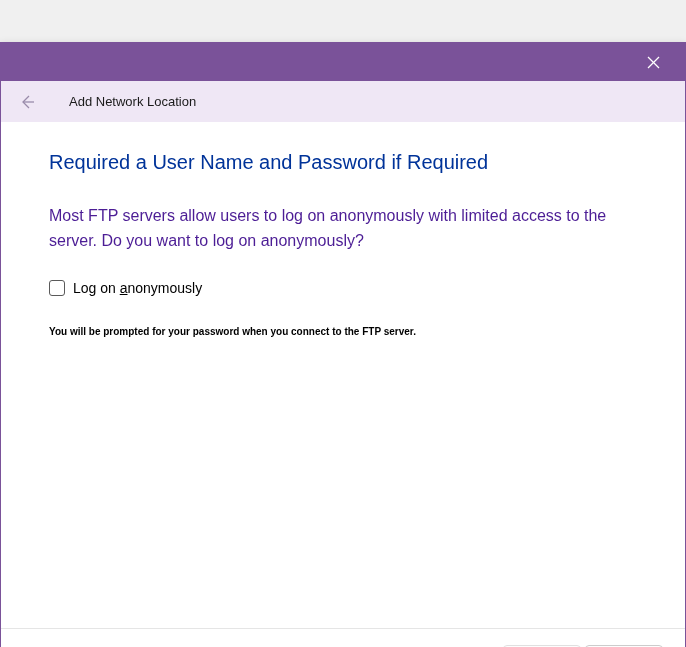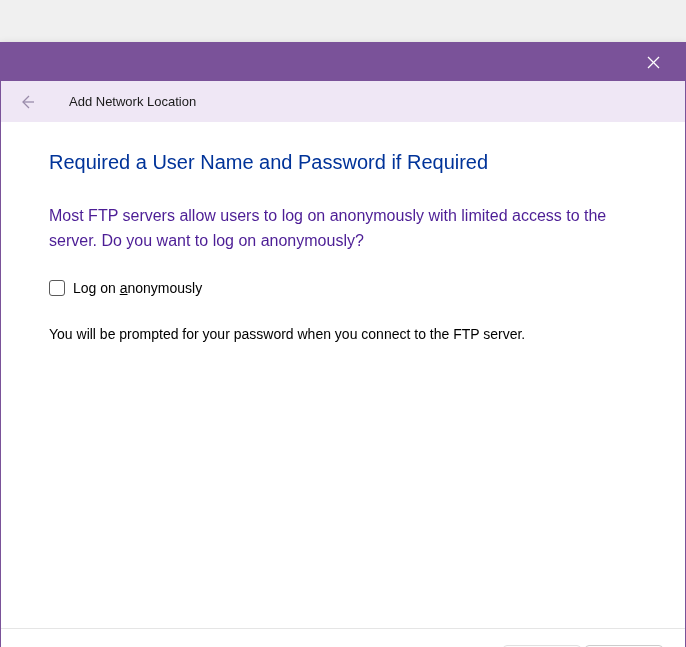--- a/index.html
+++ b/index.html
@@ -122,22 +122,23 @@
       height: 28px;
       border: 1px solid #cccccc;
       border-bottom: 2px solid #0067c0;
       padding: 2px 8px;
       font-size: 14px;
       font-family: inherit;
       outline: none;
       background: #ffffff;
     }
     .note {
-      font-size: 14px;
-      color: #000000;
+      font-size: 10px;
+      color: #000000;
+      font-weight: bold;
     }
     .footer {
       height: 60px;
       background: #ffffff;
       border-top: 1px solid #e5e5e5;
       display: flex;
       justify-content: flex-end;
       align-items: center;
       padding-right: 22px;
       gap: 4px;

